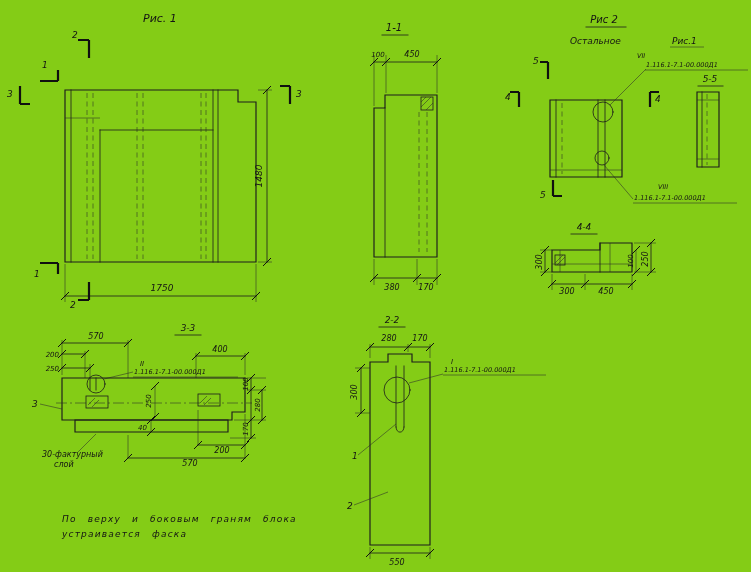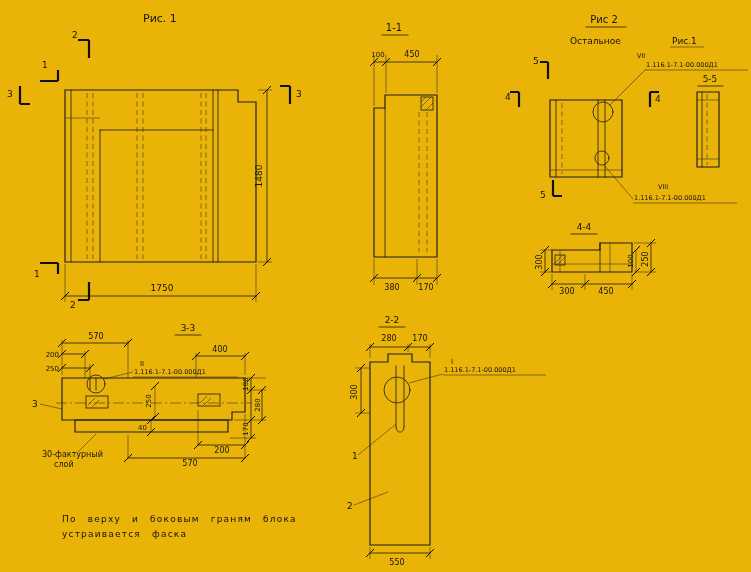--- a/index.html
+++ b/index.html
@@ -1,16 +1,16 @@
 <!DOCTYPE html>
 <html><head>
 <meta charset="utf-8">
 <style>
   html,body { margin:0; padding:0; background:#d9d9d9; }
-  .sheet { width:751px; height:572px; background:#eab308; position:relative; overflow:hidden; }
+  .sheet { width:751px; height:572px; background:#84cc16; position:relative; overflow:hidden;font-style:italic; }
   svg { display:block; }
   .ln { stroke:#1c1c1c; stroke-width:1.15; fill:none; stroke-linecap:square; }
   .md { stroke:#1c1c1c; stroke-width:0.8;  fill:none; stroke-linecap:square; }
   .tn { stroke:#2b2b2b; stroke-width:0.55; fill:none; }
   .dash { stroke-dasharray:5 3.5; }
   .dd   { stroke-dasharray:11 3 2 3; }
   .thick{ stroke:#101010; stroke-width:2.2; fill:none; stroke-linecap:butt; }
   text { font-family:"DejaVu Sans","Liberation Sans",sans-serif; fill:#141414; }
   .t11{font-size:11px}.t10{font-size:10px}.t9{font-size:9px}.t8{font-size:8px}.t7{font-size:7px}.t65{font-size:6.5px}
   .mid{text-anchor:middle}.end{text-anchor:end}

